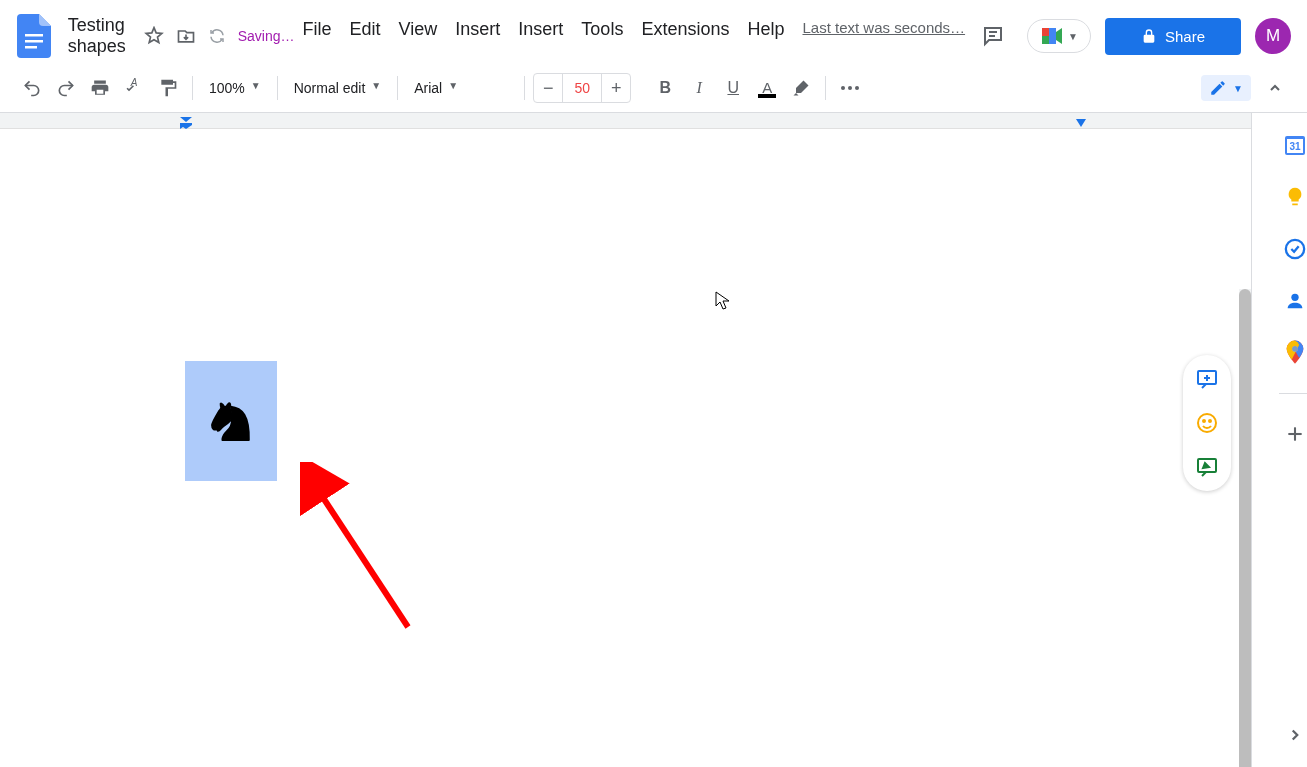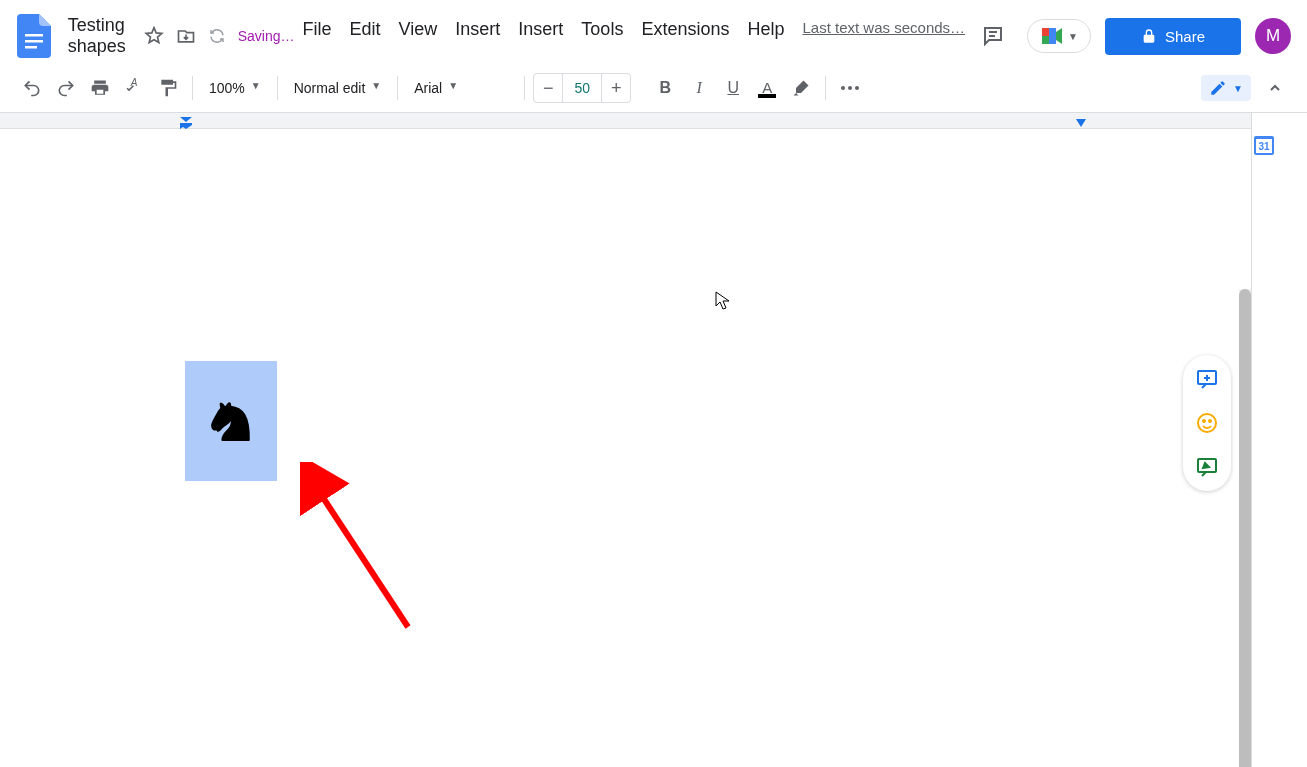--- a/index.html
+++ b/index.html
@@ -21,37 +21,37 @@
   .share-btn { background:#1a73e8; color:#fff; border-radius:4px; padding:10px 36px; font-size:15px; font-weight:500; display:flex; align-items:center; gap:8px; cursor:pointer; }
   .avatar { width:36px; height:36px; border-radius:50%; background:#9c27b0; color:#fff; display:flex; align-items:center; justify-content:center; font-size:17px; }
   .toolbar-wrap { border-bottom:1px solid #dadce0; }
   .toolbar { display:flex; align-items:center; padding:4px 16px; height:48px; gap:2px; }
   .tb-btn { width:32px; height:32px; display:flex; align-items:center; justify-content:center; color:#5f6368; border-radius:4px; cursor:pointer; }
   .tb-sep { width:1px; height:24px; background:#dadce0; margin:0 6px; }
   .tb-dd { display:flex; gap:6px; padding:4px 8px; color:#202124; font-size:14px; cursor:pointer; }
   .dd-arrow { color:#5f6368; font-size:10px; }
   .font-size-box { display:flex; align-items:center; border:1px solid #dadce0; border-radius:4px; }
   .fs-btn { width:28px; height:28px; display:flex; align-items:center; justify-content:center; color:#5f6368; cursor:pointer; font-size:18px; }
-  .fs-input { width:40px; height:28px; border:none; border-left:1px solid #dadce0; border-right:1px solid #dadce0; text-align:center; font-size:14px; color:#0f766e; }
+  .fs-input { width:40px; height:28px; border:none; border-left:1px solid #dadce0; border-right:1px solid #dadce0; text-align:center; font-size:14px; color:#ef4444; }
   .toolbar-right { margin-left:auto; display:flex; align-items:center; gap:8px; }
   .edit-mode { background:#e8f0fe; border-radius:4px; padding:4px 8px; display:flex; align-items:center; gap:6px; }
   .content { display:flex; flex:1; overflow:hidden; position:relative; }
   .ruler { height:16px; background:#f1f3f4; border-bottom:1px solid #e0e0e0; position:relative; width:100%; }
   .ruler-marker-l { position:absolute; left:180px; top:2px; width:12px; height:10px; }
   .ruler-marker-r { position:absolute; left:1076px; top:6px; width:10px; height:8px; background:#1a73e8; clip-path:polygon(0 0,100% 0,50% 100%); }
   .doc-area { flex:1; display:flex; flex-direction:column; overflow:hidden; }
   .page-scroll { flex:1; overflow:auto; background:#fff; position:relative; }
   .page { background:#fff; margin:0; min-height:700px; position:relative; }
   .outline-btn { position:absolute; left:28px; top:210px; width:28px; height:28px; border:1px solid #bdbdbd; border-radius:4px; display:flex; align-items:center; justify-content:center; color:#5f6368; cursor:pointer; }
   .selected-img { position:absolute; left:185px; top:232px; width:92px; height:120px; background:#aecbfa; display:flex; align-items:center; justify-content:center; }
   .knight { color:#000; }
   .arrow-annot { position:absolute; left:300px; top:333px; }
   .side-comment { position:absolute; right:20px; top:226px; width:48px; background:#fff; border-radius:30px; box-shadow:0 1px 4px rgba(0,0,0,0.2); display:flex; flex-direction:column; align-items:center; padding:12px 0; gap:20px; }
   .sc-icon { width:24px; height:24px; display:flex; align-items:center; justify-content:center; cursor:pointer; }
-  .right-panel { width:56px; border-left:1px solid #dadce0; display:flex; align-items:flex-start; padding-top:20px; gap:28px; background:#fff; }
+  .right-panel { width:56px; border-left:1px solid #dadce0; display:flex; flex-direction:column; align-items:flex-end; padding-top:20px; gap:28px; background:#fff; }
   .rp-icon { width:24px; height:24px; cursor:pointer; display:flex; align-items:center; justify-content:center; }
   .rp-sep { width:28px; height:1px; background:#dadce0; }
   .rp-bottom { margin-top:auto; margin-bottom:20px; }
   .scrollbar-v { position:absolute; right:0; top:160px; width:12px; height:580px; background:#f1f3f4; }
   .scrollbar-thumb { width:12px; height:560px; background:#bdbdbd; border-radius:6px; }
   .cursor-ptr { position:absolute; left:715px; top:162px; pointer-events:none; }
   .text-color-btn { display:flex; flex-direction:column; align-items:center; }
   .tc-underline { width:18px; height:4px; background:#000; margin-top:-2px;}
 </style>
 </head>

